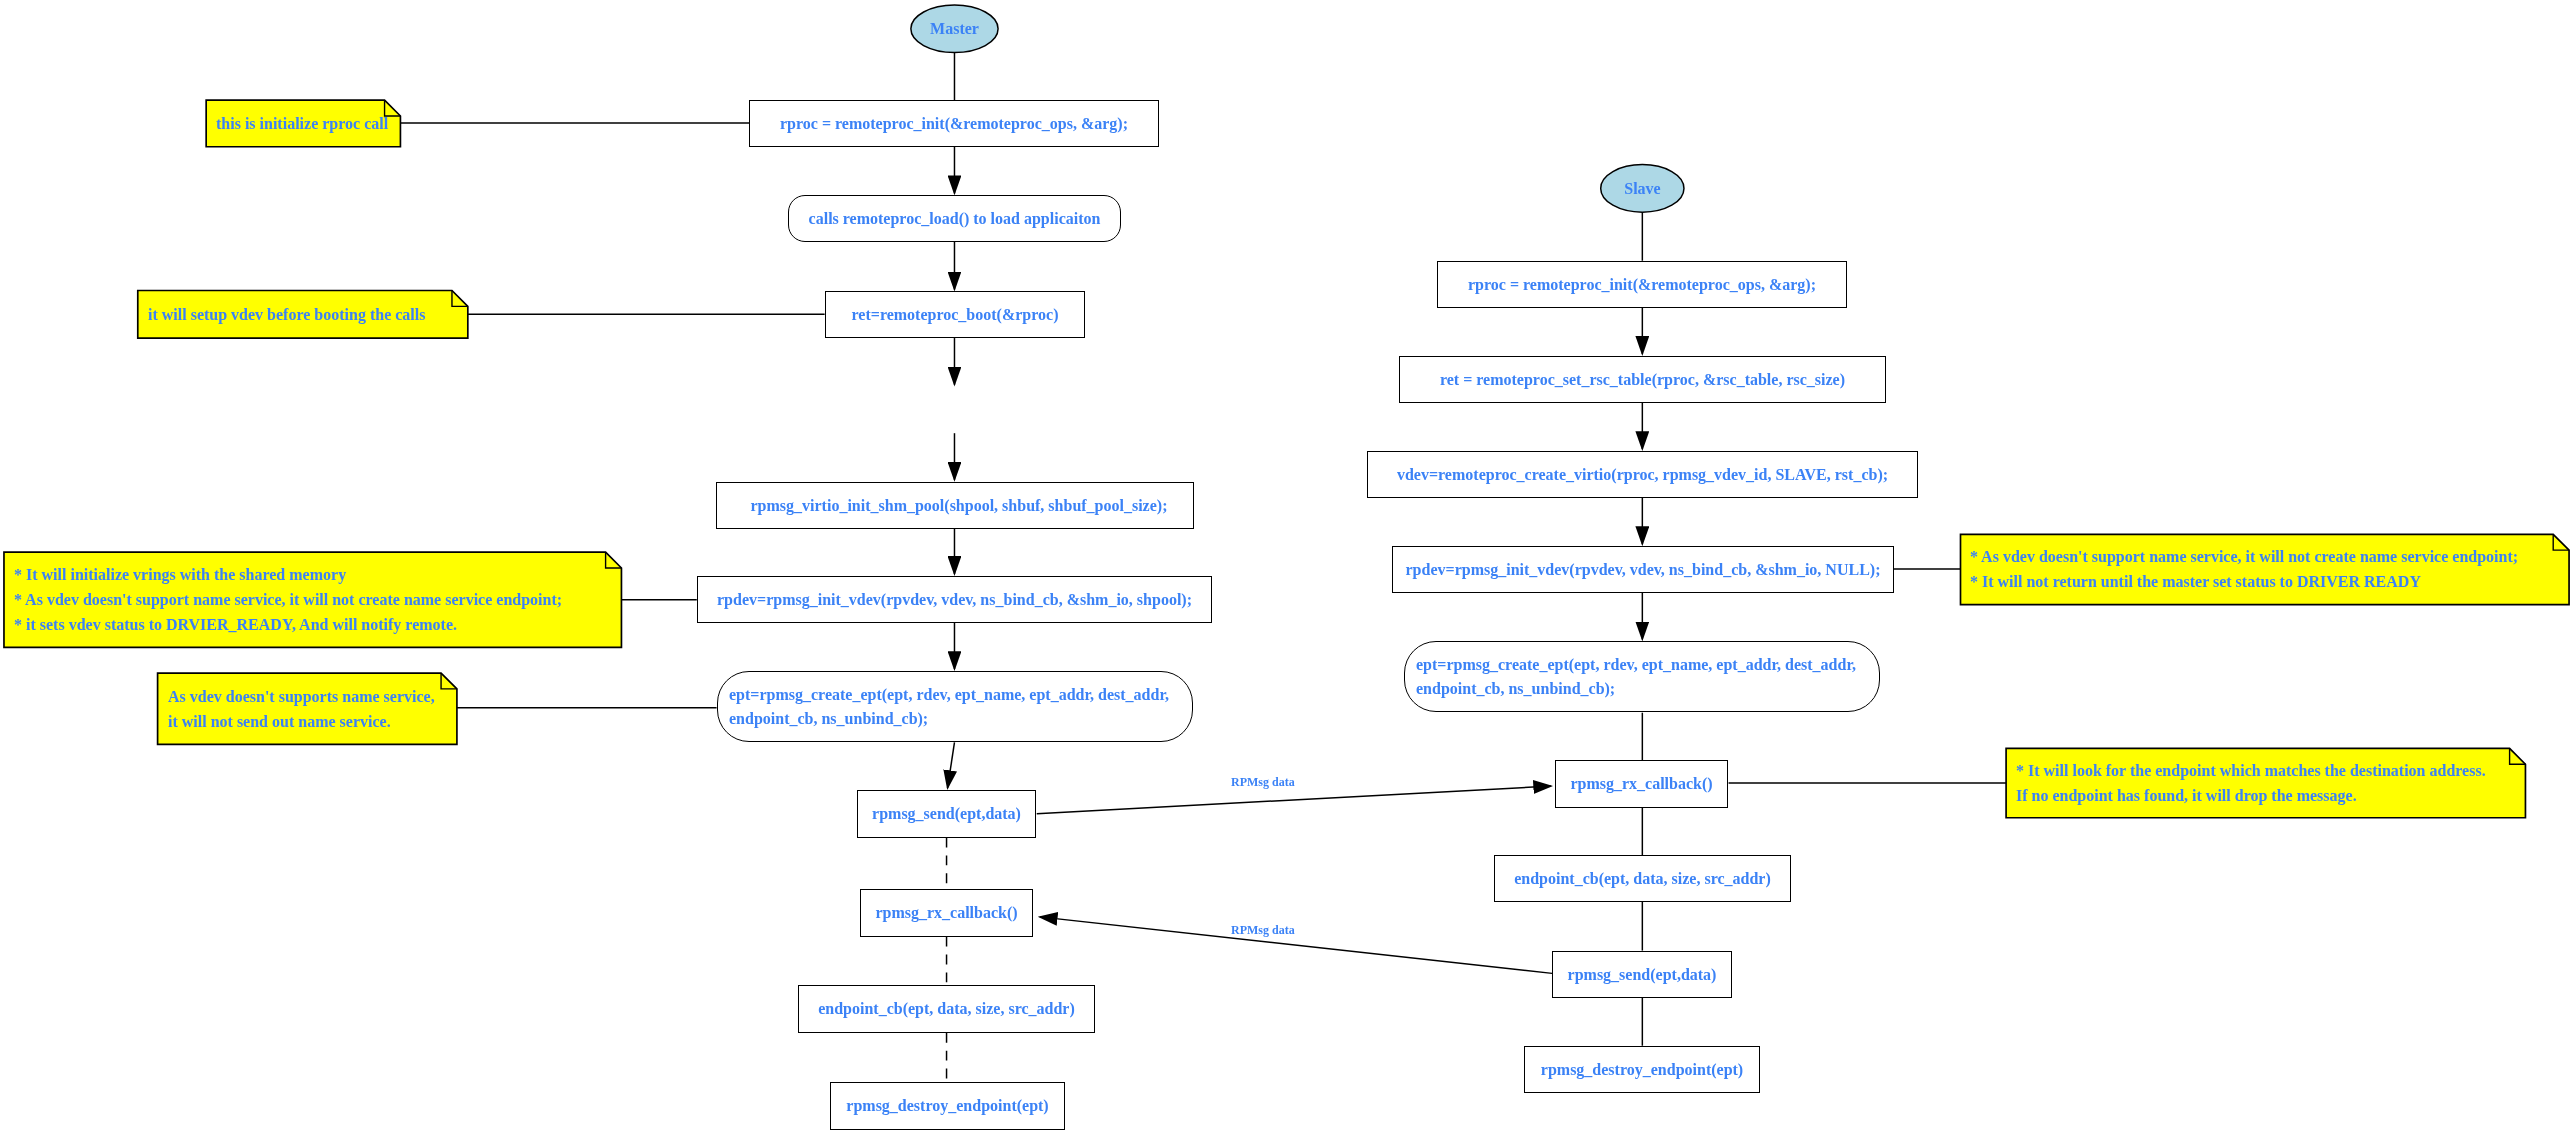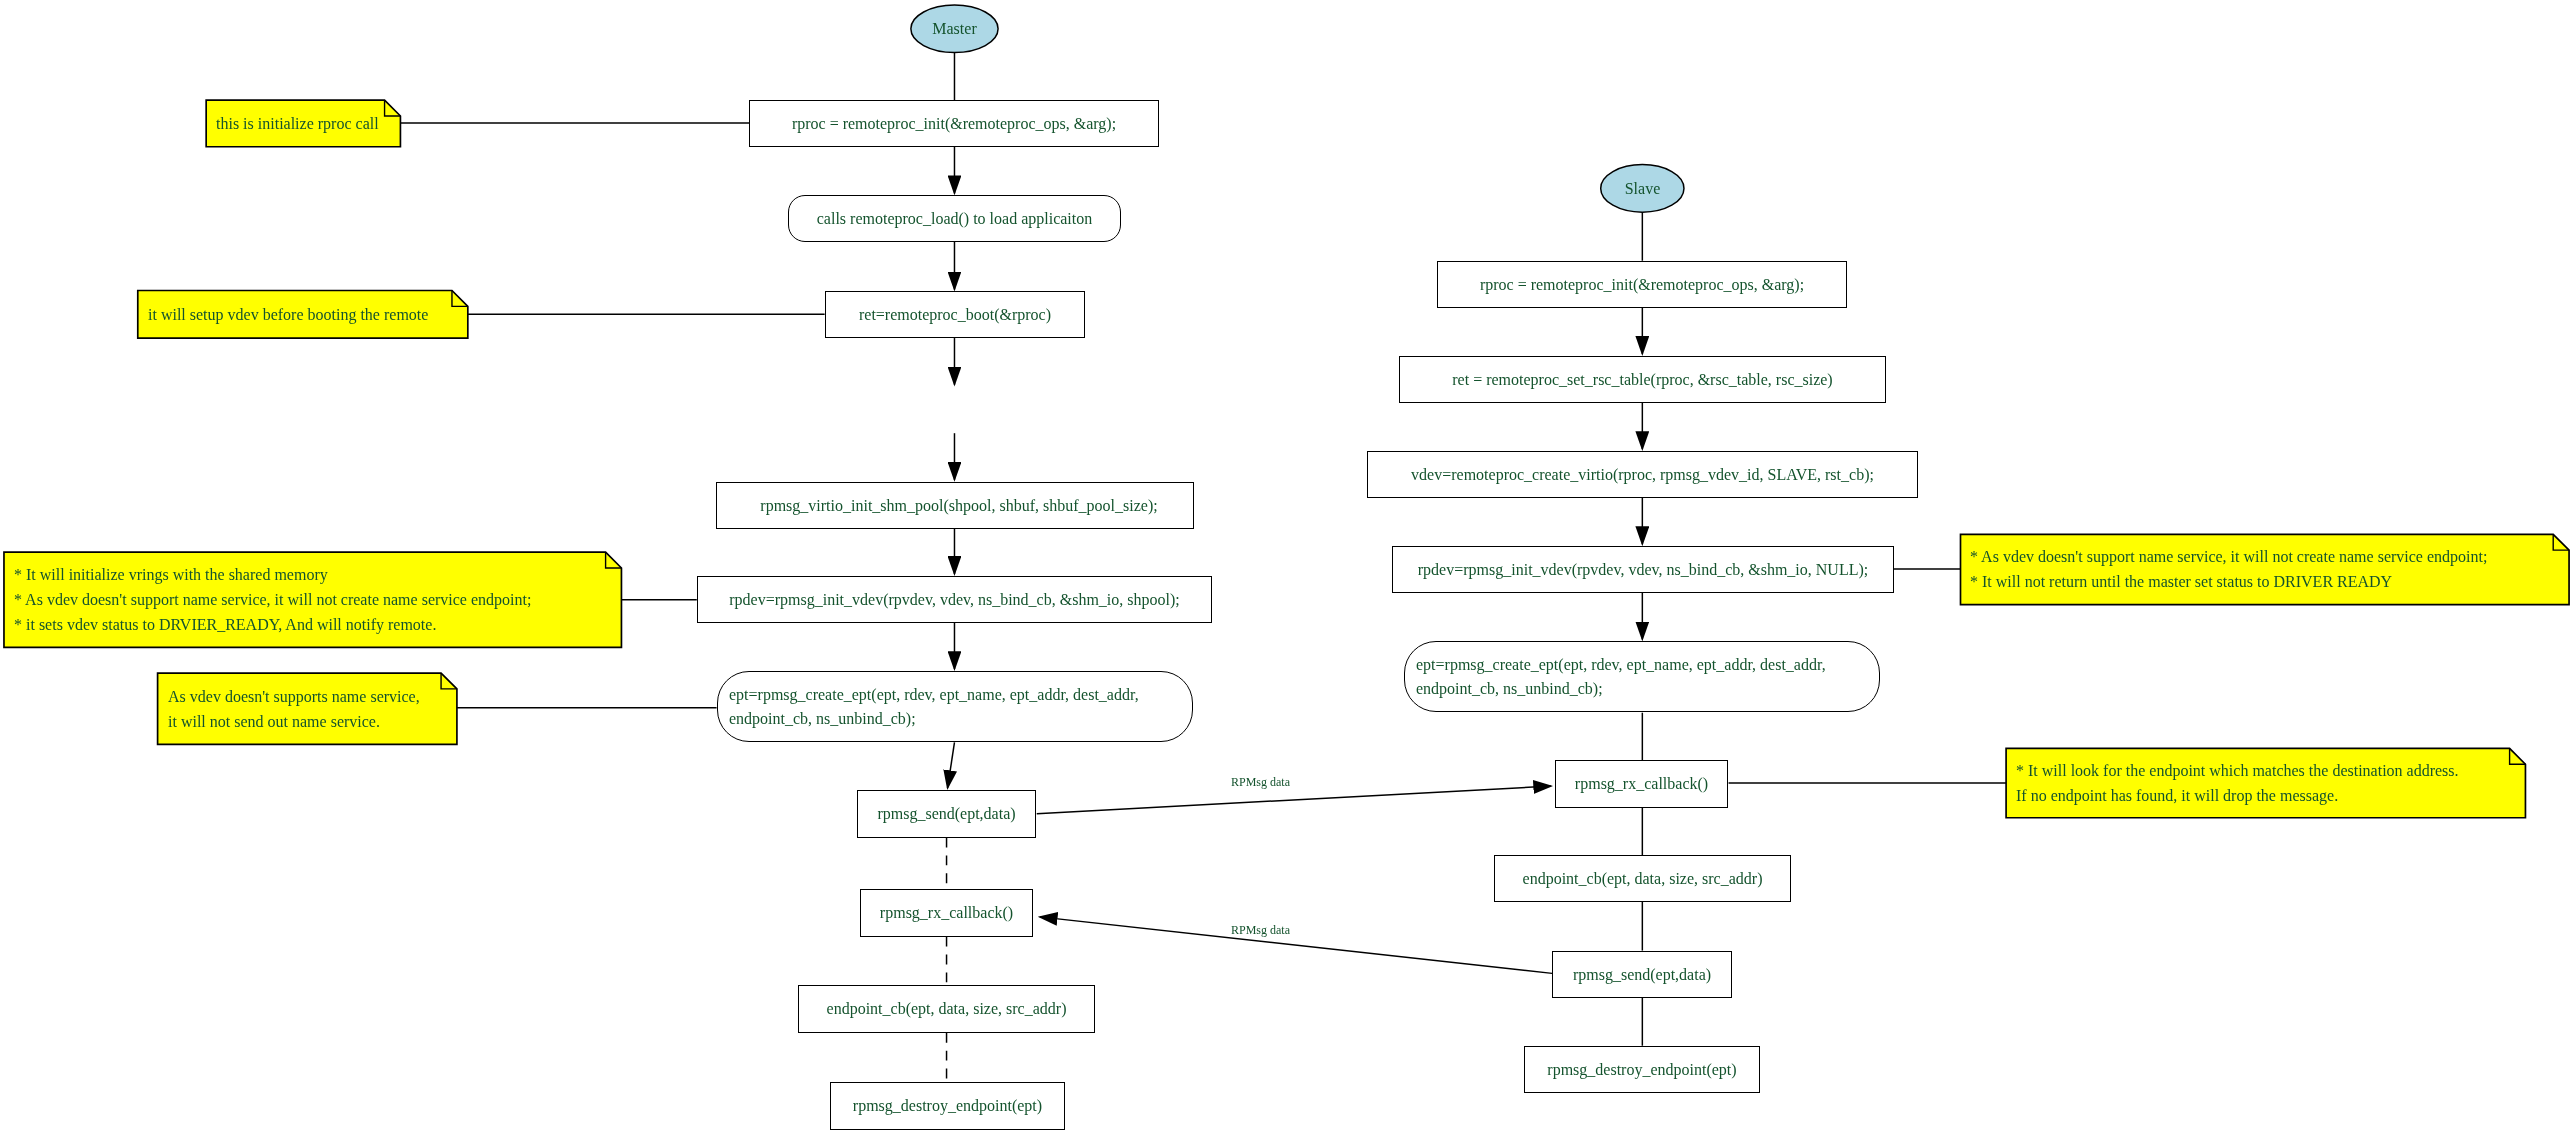--- a/index.html
+++ b/index.html
@@ -1,22 +1,23 @@
 <!DOCTYPE html>
 <html><head>
 <meta charset="utf-8">
 <style>
   html,body{margin:0;padding:0;background:#ffffff;}
   #canvas{
     position:relative;
     width:2576px;height:1134px;
     background:#ffffff;
     font-family:"Liberation Serif","DejaVu Serif",serif;
-    color:#14532d;
+    color:#3b82f6;
     overflow:hidden;
+    font-weight:bold;
   }
   #edge-layer{position:absolute;left:0;top:0;width:2576px;height:1134px;}
   .node{
     position:absolute;
     box-sizing:border-box;
     border:1.5px solid #000;
     background:#ffffff;
     display:flex;align-items:center;justify-content:center;
     font-size:16px;line-height:22px;
     text-align:center;white-space:nowrap;
@@ -165,21 +166,21 @@
   <div class="node" style="left:1555px;top:760px;width:173px;height:48px;">rpmsg_rx_callback()</div>
 
   <div class="node" style="left:1494px;top:855px;width:297px;height:47px;">endpoint_cb(ept, data, size, src_addr)</div>
 
   <div class="node" style="left:1552px;top:951px;width:180px;height:47px;">rpmsg_send(ept,data)</div>
 
   <div class="node" style="left:1524px;top:1046px;width:236px;height:47px;">rpmsg_destroy_endpoint(ept)</div>
 
   <div class="note-text" style="left:206px;top:100px;width:194px;height:47px;">this is initialize rproc call</div>
 
-  <div class="note-text" style="left:138px;top:290px;width:330px;height:48px;">it will setup vdev before booting the remote</div>
+  <div class="note-text" style="left:138px;top:290px;width:330px;height:48px;">it will setup vdev before booting the calls</div>
 
   <div class="note-text" style="left:4px;top:552px;width:617px;height:95px;">* It will initialize vrings with the shared memory
 * As vdev doesn't support name service, it will not create name service endpoint;
 * it sets vdev status to DRVIER_READY, And will notify remote.</div>
 
   <div class="note-text" style="left:158px;top:673px;width:299px;height:71px;">As vdev doesn't supports name service,
 it will not send out name service.</div>
 
   <div class="note-text" style="left:1960px;top:534px;width:609px;height:70px;">* As vdev doesn't support name service, it will not create name service endpoint;
 * It will not return until the master set status to DRIVER READY</div>

